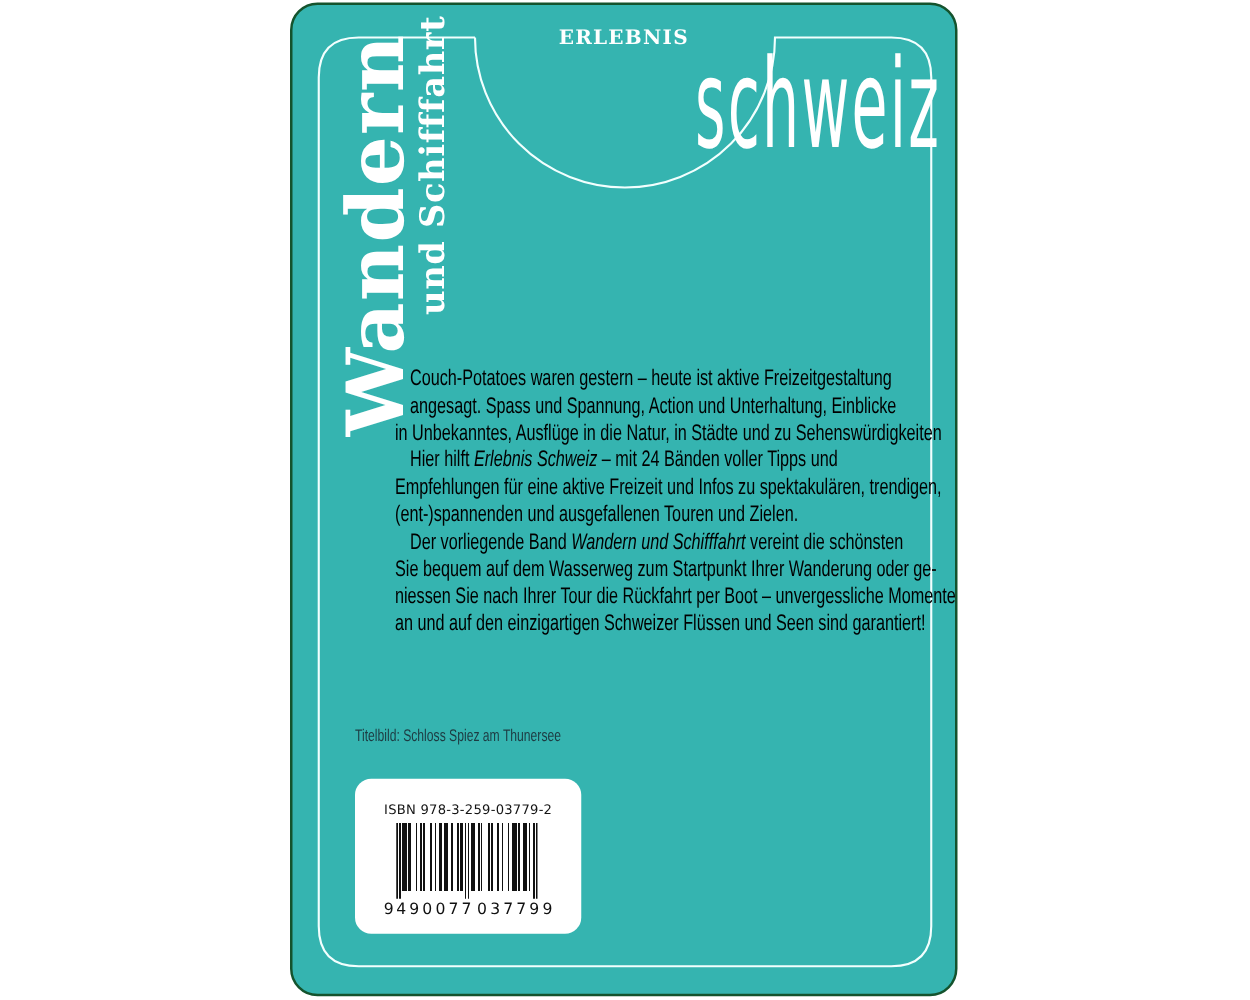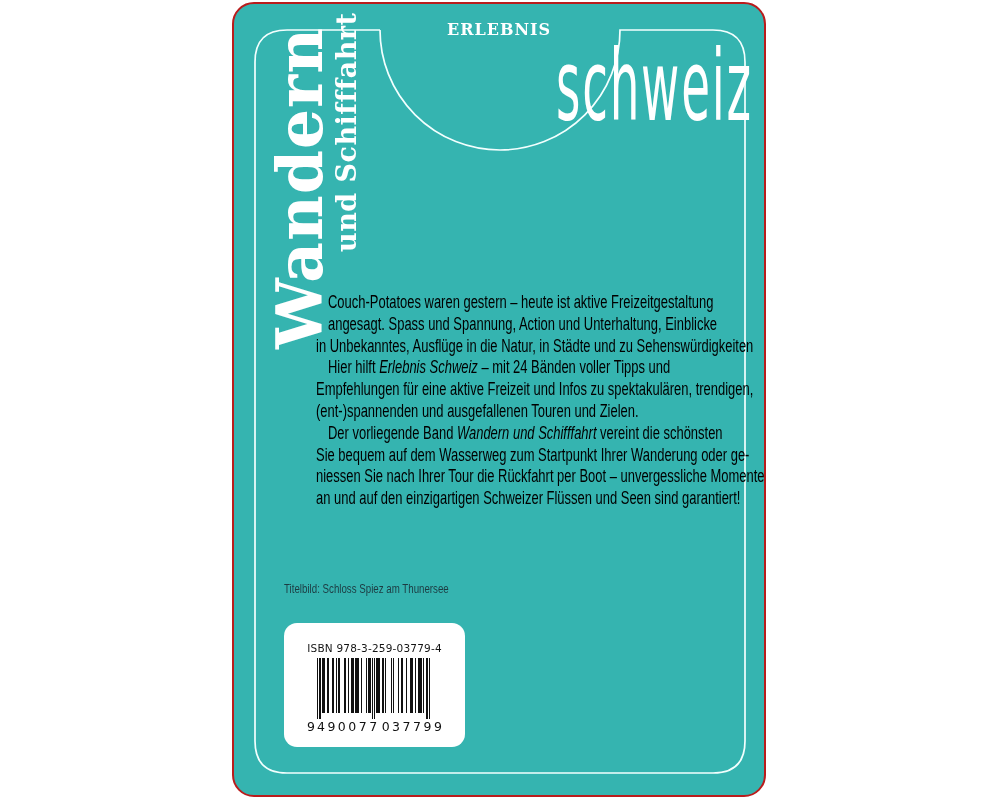--- a/index.html
+++ b/index.html
@@ -1,19 +1,19 @@
 <!DOCTYPE html>
 <html><head>
 <meta charset="utf-8">
 <style>
   html,body{margin:0;padding:0;background:#ffffff;}
   .page{position:relative;width:1000px;height:800px;background:#ffffff;overflow:hidden;
         font-family:"Liberation Sans",sans-serif;}
   .cover{position:absolute;left:232px;top:2px;width:534px;height:795px;
-         background:#35b4b0;border:2px solid #b91c1c;border-radius:22px;
+         background:#35b4b0;border:2px solid #14532d;border-radius:22px;
          box-sizing:border-box;overflow:hidden;}
   .frame{position:absolute;left:0;top:0;width:530px;height:791px;pointer-events:none;}
   .brand-top{position:absolute;left:0;right:0;top:16px;text-align:center;
              font-family:"DejaVu Serif","Liberation Serif",serif;font-weight:bold;
              font-size:16px;letter-spacing:1px;color:#ffffff;}
   .brand-name-wrap{position:absolute;left:0;right:0;top:30px;text-align:right;}
   .brand-name{display:inline-block;font-family:"DejaVu Sans",sans-serif;
               font-size:52px;letter-spacing:2px;color:#ffffff;line-height:1.05;
               transform:scale(0.9,1.9);transform-origin:center top;}
   .vmain-anchor{position:absolute;left:34px;top:345px;width:0;height:0;}
@@ -80,21 +80,21 @@
         <div class="bline"><span class="cond"><span>Sie bequem auf dem Wasserweg zum Startpunkt Ihrer Wanderung oder ge-</span></span></div>
         <div class="bline"><span class="cond"><span>niessen Sie nach Ihrer Tour die Rückfahrt per Boot – unvergessliche Momente</span></span></div>
         <div class="bline"><span class="cond"><span>an und auf den einzigartigen Schweizer Flüssen und Seen sind garantiert!</span></span></div>
       </div>
 
     <div class="credit">
       <span class="cond">Titelbild: Schloss Spiez am Thunersee</span>
     </div>
 
     <div class="barcode-box">
-      <div class="isbn">ISBN 978-3-259-03779-4</div>
+      <div class="isbn">ISBN 978-3-259-03779-2</div>
       <svg class="ean" viewBox="0 0 95 64" preserveAspectRatio="none" xmlns="http://www.w3.org/2000/svg">
           <rect x="0" y="0" width="1" height="64"></rect>
           <rect x="2" y="0" width="1" height="64"></rect>
           <rect x="4" y="0" width="1" height="55"></rect>
           <rect x="5" y="0" width="1" height="55"></rect>
           <rect x="6" y="0" width="1" height="55"></rect>
           <rect x="8" y="0" width="1" height="55"></rect>
           <rect x="9" y="0" width="1" height="55"></rect>
           <rect x="13" y="0" width="1" height="55"></rect>
           <rect x="16" y="0" width="1" height="55"></rect>

